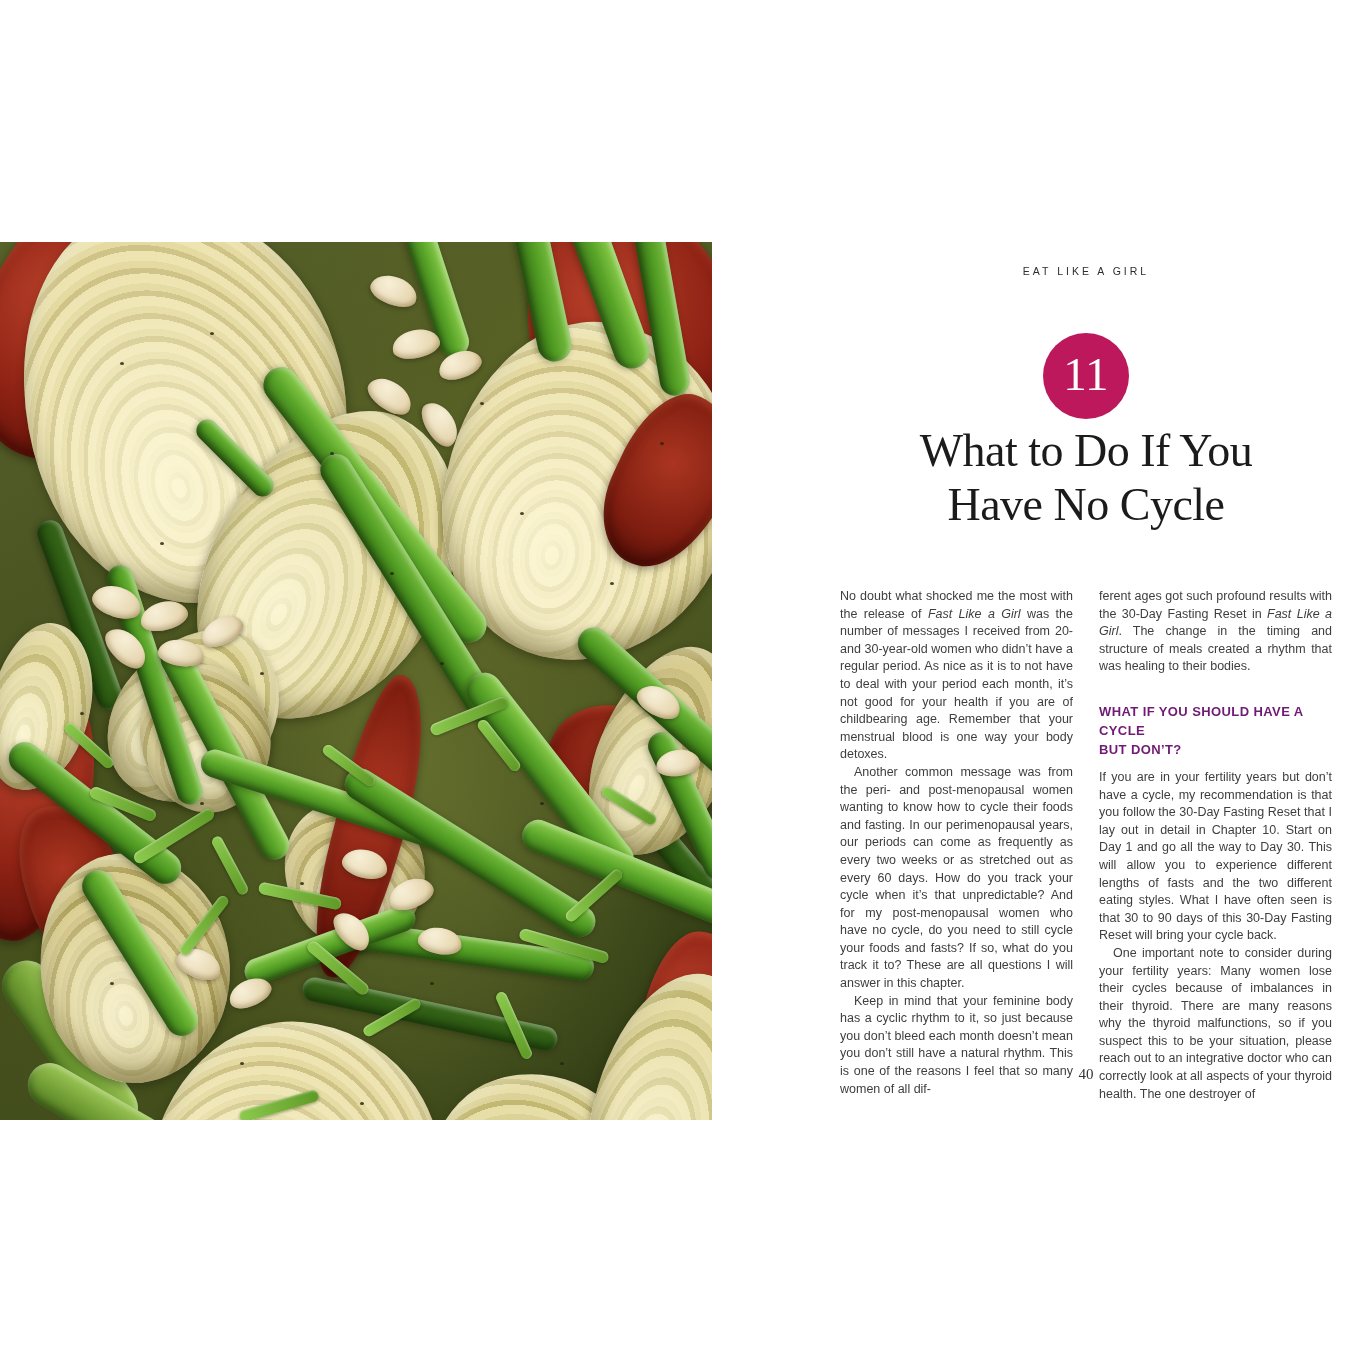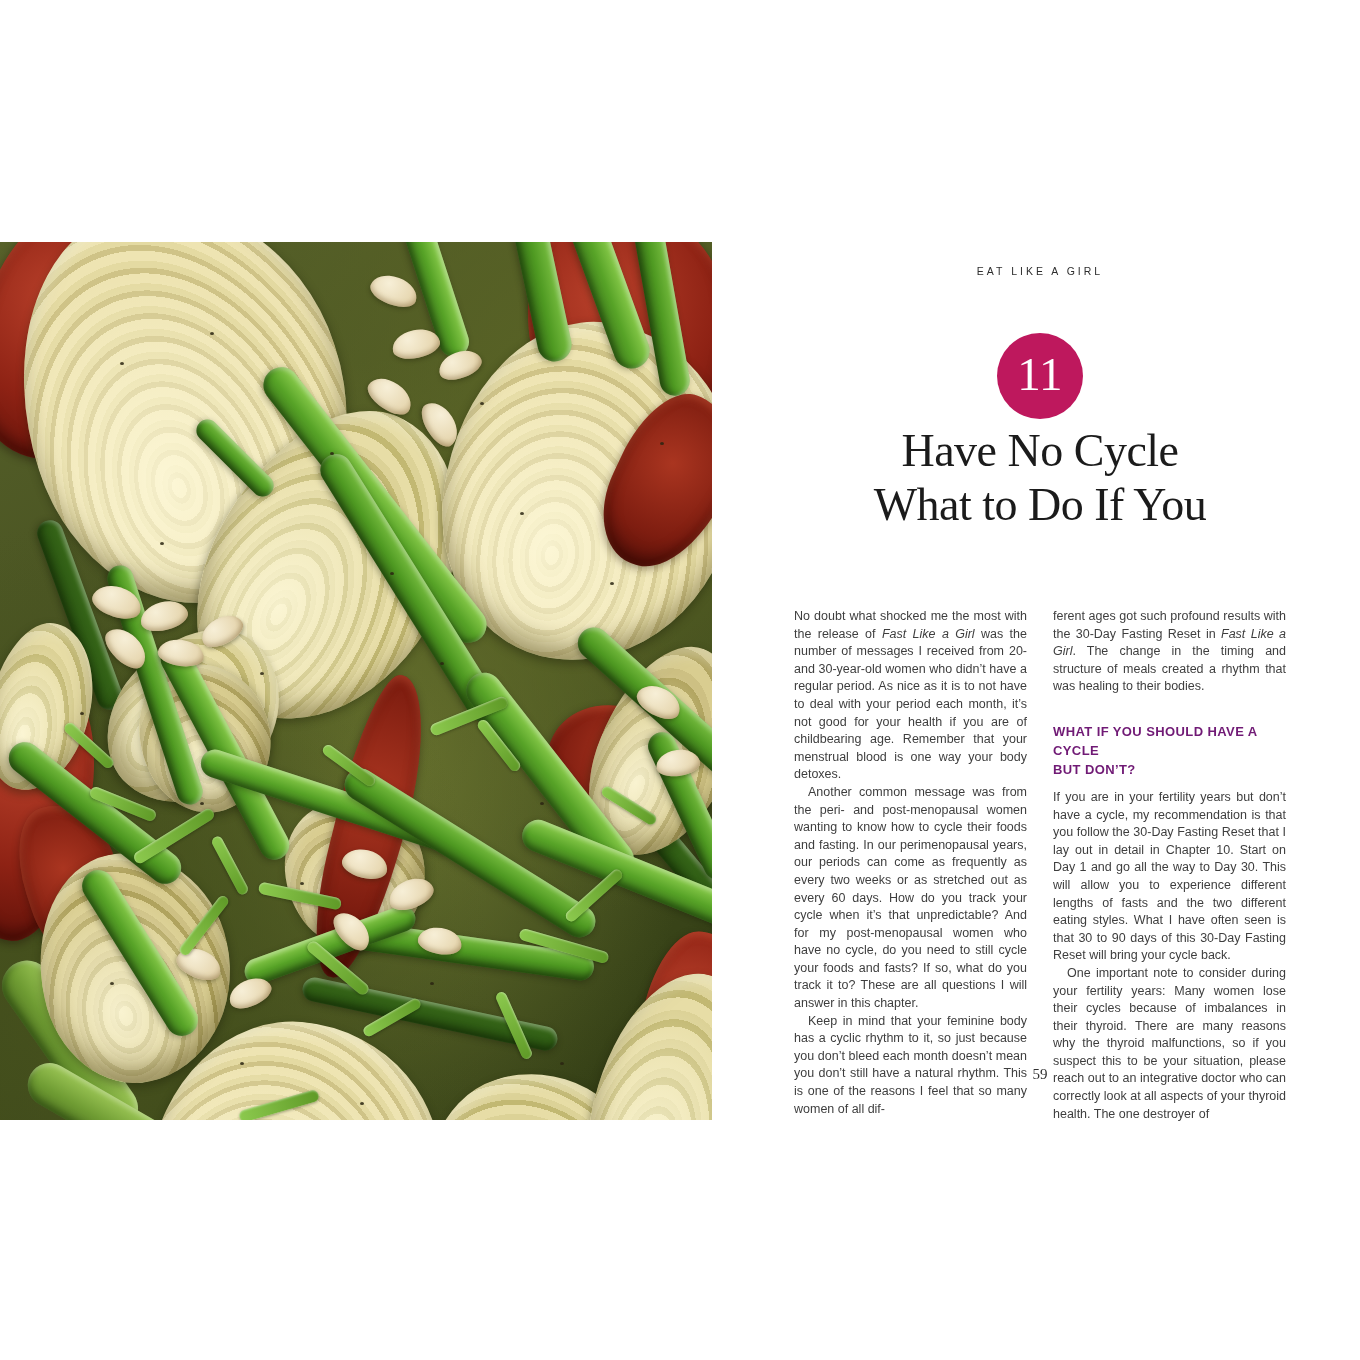--- a/index.html
+++ b/index.html
@@ -11,40 +11,40 @@
   .photo{
     position:absolute;left:0;top:242px;width:712px;height:878px;overflow:hidden;
     background:
       radial-gradient(ellipse at 15% 85%, #46511d 0%, rgba(70,81,29,0) 45%),
       radial-gradient(ellipse at 80% 20%, #5a6426 0%, rgba(90,100,38,0) 50%),
       radial-gradient(ellipse at 55% 60%, #6a7430 0%, rgba(106,116,48,0) 55%),
       linear-gradient(150deg,#57612a 0%, #3f4a1c 60%, #333e15 100%);
   }
   .photo .shp{position:absolute;}
   
-  .right-page{position:absolute;left:794px;top:0;width:492px;height:1040px;}
+  .right-page{position:absolute;left:840px;top:0;width:492px;height:1040px;}
   .running-head{
     position:absolute;top:265px;left:0;width:100%;text-align:center;
     font-size:10.5px;letter-spacing:3px;color:#2d2d2d;font-weight:normal;
   }
   .chapter-circle{
     position:absolute;top:333px;left:50%;margin-left:-43px;width:86px;height:86px;
     border-radius:50%;display:flex;align-items:center;justify-content:center;
     font-family:"Liberation Serif",serif;font-size:47px;color:#ffffff;line-height:1;
     padding-bottom:4px;box-sizing:border-box;
   }
   .chapter-title{
     position:absolute;top:424px;left:-20px;width:532px;text-align:center;
     font-family:"Liberation Serif",serif;font-size:46px;line-height:54px;color:#1b1b1b;
     letter-spacing:-0.5px;
   }
   .columns{
     position:absolute;top:588px;left:0;width:492px;display:flex;gap:26px;
   }
-  .col{width:233px;font-size:12.5px;line-height:17.6px;color:#3e3e3e;margin-top:20px;}
+  .col{width:233px;font-size:12.5px;line-height:17.6px;color:#3e3e3e;}
   .col p{margin:0;text-align:justify;hyphens:none;}
   .col p.indent{text-indent:14px;}
   .col-heading{
     font-weight:bold;font-size:13px;line-height:19px;letter-spacing:0.4px;
     margin:26px 0 10px 0;
   }
   .pagenum{
     position:absolute;top:1066px;left:0;width:100%;text-align:center;
     font-family:"Liberation Serif",serif;font-size:15px;color:#323232;
   }
@@ -162,35 +162,35 @@
 
 <div class="right-page">
 
   <div class="running-head">EAT LIKE A GIRL</div>
 
   <div class="chapter-circle" id="chapter-circle" style="background: #be185d;">
     <span>11</span>
   </div>
 
   <div class="chapter-title">
+      <div>What to Do If You</div>
       <div>Have No Cycle</div>
-      <div>What to Do If You</div>
     </div>
 
   <div class="columns">
     <div class="col">
       <p><span>No doubt what shocked me the most with the release of </span><i>Fast Like a Girl</i><span> was the number of messages I received from 20- and 30-year-old women who didn’t have a regular period. As nice as it is to not have to deal with your period each month, it’s not good for your health if you are of childbearing age. Remember that your menstrual blood is one way your body detoxes.</span></p>
       <p class="indent">Another common message was from the peri- and post-menopausal women wanting to know how to cycle their foods and fasting. In our perimenopausal years, our periods can come as frequently as every two weeks or as stretched out as every 60 days. How do you track your cycle when it’s that unpredictable? And for my post-menopausal women who have no cycle, do you need to still cycle your foods and fasts? If so, what do you track it to? These are all questions I will answer in this chapter.</p>
       <p class="indent">Keep in mind that your feminine body has a cyclic rhythm to it, so just because you don’t bleed each month doesn’t mean you don’t still have a natural rhythm. This is one of the reasons I feel that so many women of all dif-</p>
     </div>
     <div class="col">
       <p><span>ferent ages got such profound results with the 30-Day Fasting Reset in </span><i>Fast Like a Girl</i><span>. The change in the timing and structure of meals created a rhythm that was healing to their bodies.</span></p>
       <div class="col-heading" id="col-heading" style="color: #701a75;">
           <div>WHAT IF YOU SHOULD HAVE A CYCLE</div>
           <div>BUT DON’T?</div>
         </div>
       <p>If you are in your fertility years but don’t have a cycle, my recommendation is that you follow the 30-Day Fasting Reset that I lay out in detail in Chapter 10. Start on Day 1 and go all the way to Day 30. This will allow you to experience different lengths of fasts and the two different eating styles. What I have often seen is that 30 to 90 days of this 30-Day Fasting Reset will bring your cycle back.</p>
       <p class="indent">One important note to consider during your fertility years: Many women lose their cycles because of imbalances in their thyroid. There are many reasons why the thyroid malfunctions, so if you suspect this to be your situation, please reach out to an integrative doctor who can correctly look at all aspects of your thyroid health. The one destroyer of</p>
     </div>
   </div>
 
-  <div class="pagenum">59</div>
+  <div class="pagenum">40</div>
 </div>
 
 </body></html>

